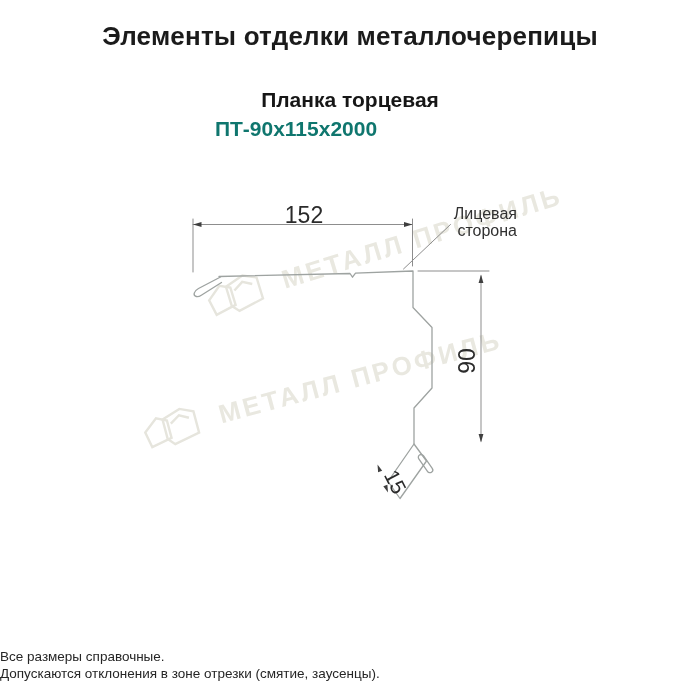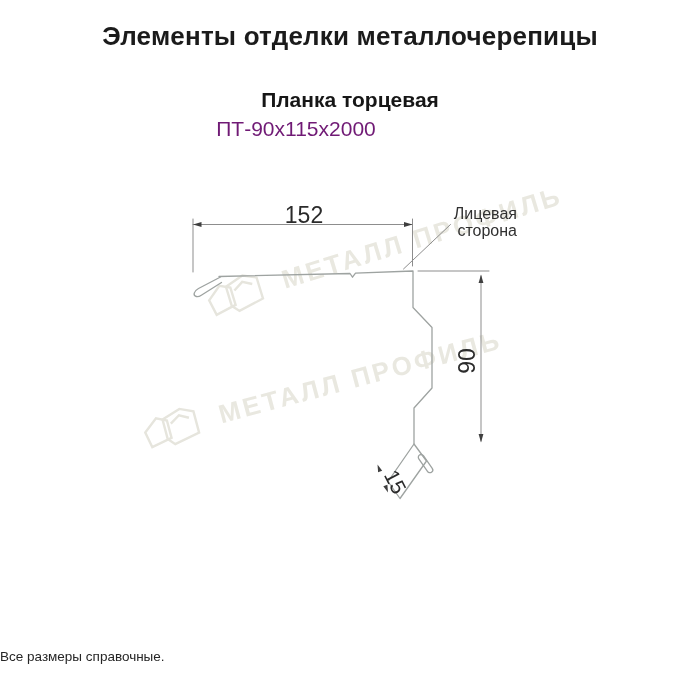--- a/index.html
+++ b/index.html
@@ -10,21 +10,21 @@
   .page-title{
     position:absolute;left:0;top:21px;width:700px;text-align:center;
     font-size:26px;font-weight:bold;color:#1b1b1b;letter-spacing:0.2px;
   }
   .product-name{
     position:absolute;left:0;top:88px;width:700px;text-align:center;
     font-size:21px;font-weight:bold;color:#161616;
   }
   .product-code{
     position:absolute;left:0;top:117px;width:592px;text-align:center;
-    font-size:21px;font-weight:normal;color:#701a75;
+    font-size:21px;font-weight:bold;color:#0f766e;
   }
   .wm{
     position:absolute;display:flex;align-items:center;gap:8px;
     color:#e9e8e0;font-weight:bold;white-space:nowrap;
     font-size:26px;letter-spacing:3px;height:44px;
     transform-origin:0 50%;z-index:1;user-select:none;
   }
   .wm-a{left:204px;top:282px;transform:rotate(-17deg);}
   .wm-b{left:140px;top:414px;transform:rotate(-15deg);}
   .drawing{position:absolute;left:0;top:0;z-index:2;}
@@ -108,15 +108,16 @@
   </svg>
 
   <div class="dim dim-115">152</div>
   <div class="dim dim-90">90</div>
   <div class="dim dim-15">15</div>
 
   <div class="face-label">Лицевая сторона</div>
 
   <div class="notes">
     <div>Все размеры справочные.</div>
+    <div>Допускаются отклонения в зоне отрезки (смятие, заусенцы).</div>
   </div>
 
 </div>
 
 </body></html>

